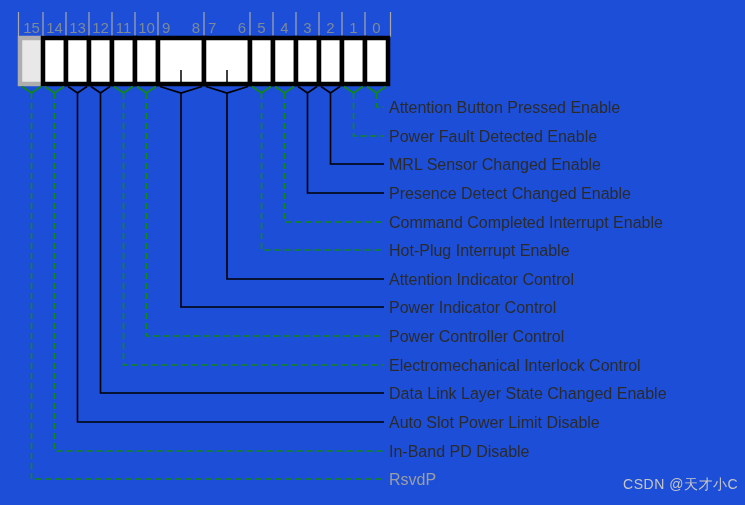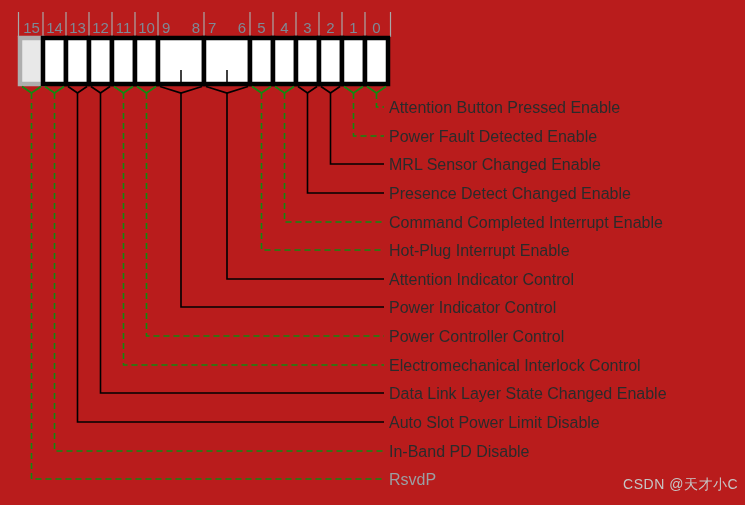--- a/index.html
+++ b/index.html
@@ -5,21 +5,21 @@
   html, body {
     margin: 0;
     padding: 0;
     background: #ffffff;
     font-family: "Liberation Sans", sans-serif;
   }
   .stage {
     position: relative;
     width: 745px;
     height: 505px;
-    background: #b91c1c;
+    background: #1d4ed8;
     overflow: hidden;
   }
   svg text {
     font-family: "Liberation Sans", sans-serif;
   }
   .watermark {
     position: absolute;
     right: 7px;
     top: 476px;
     font-size: 14px;

